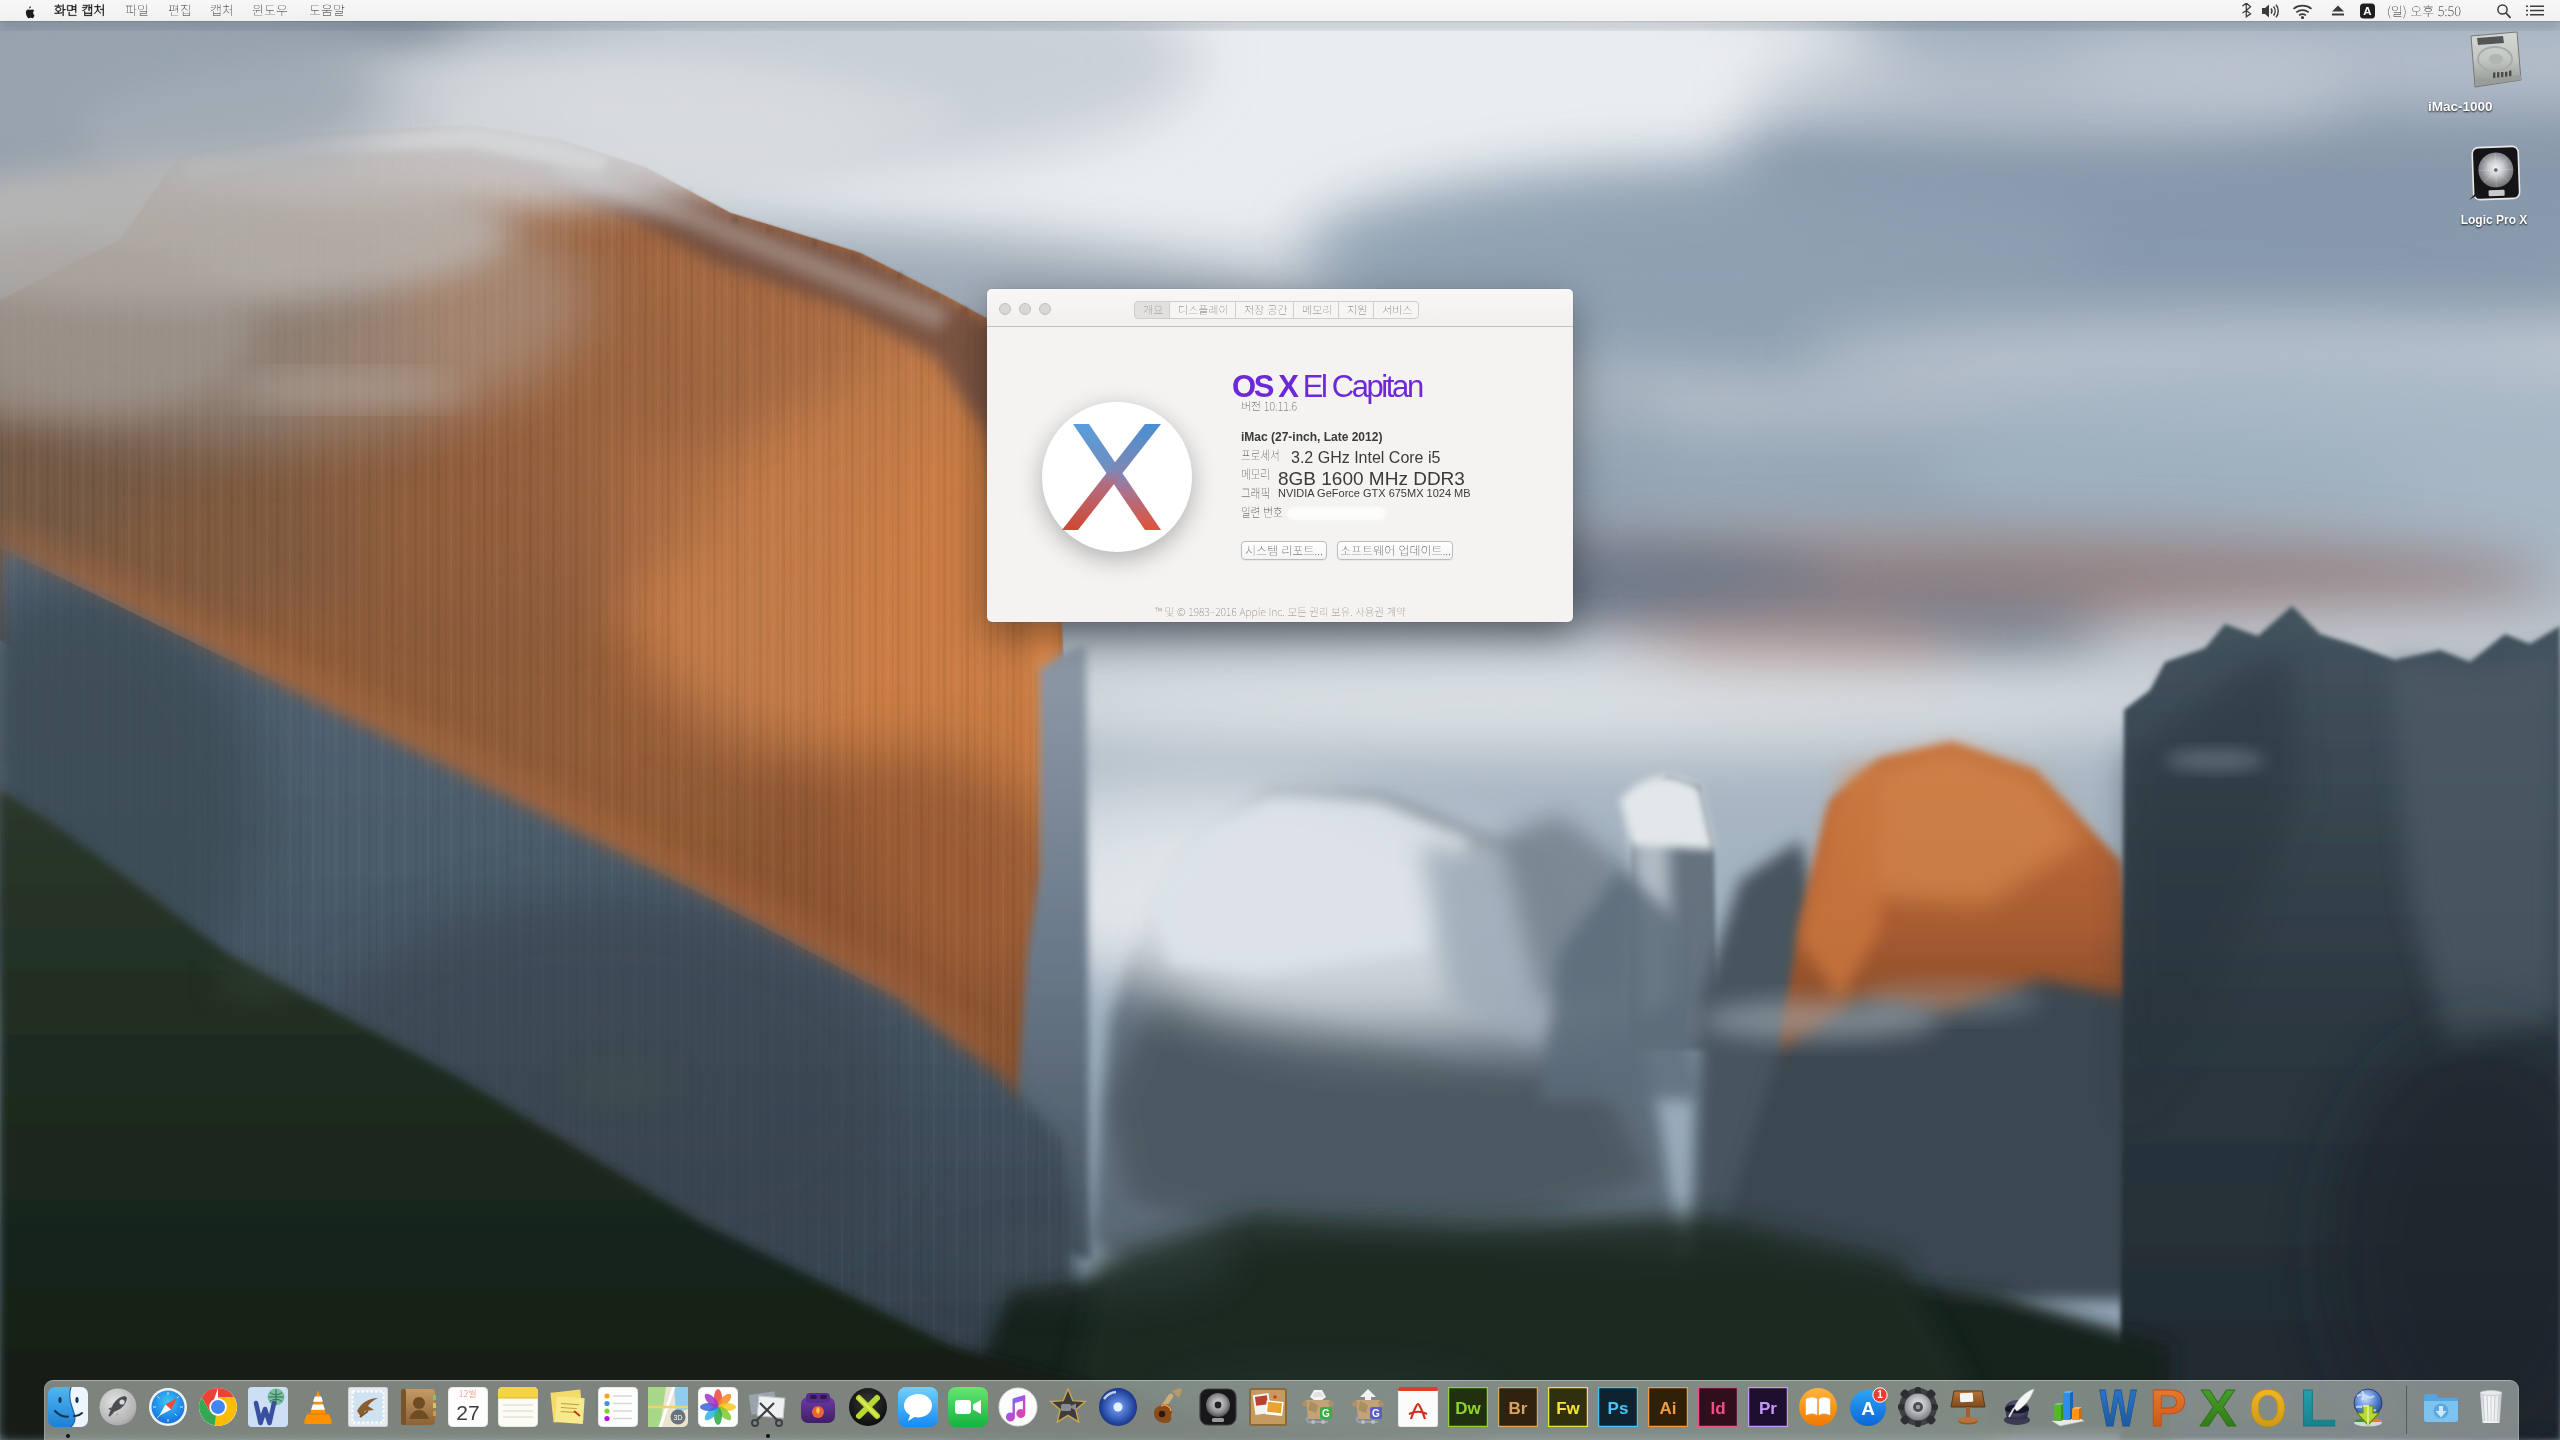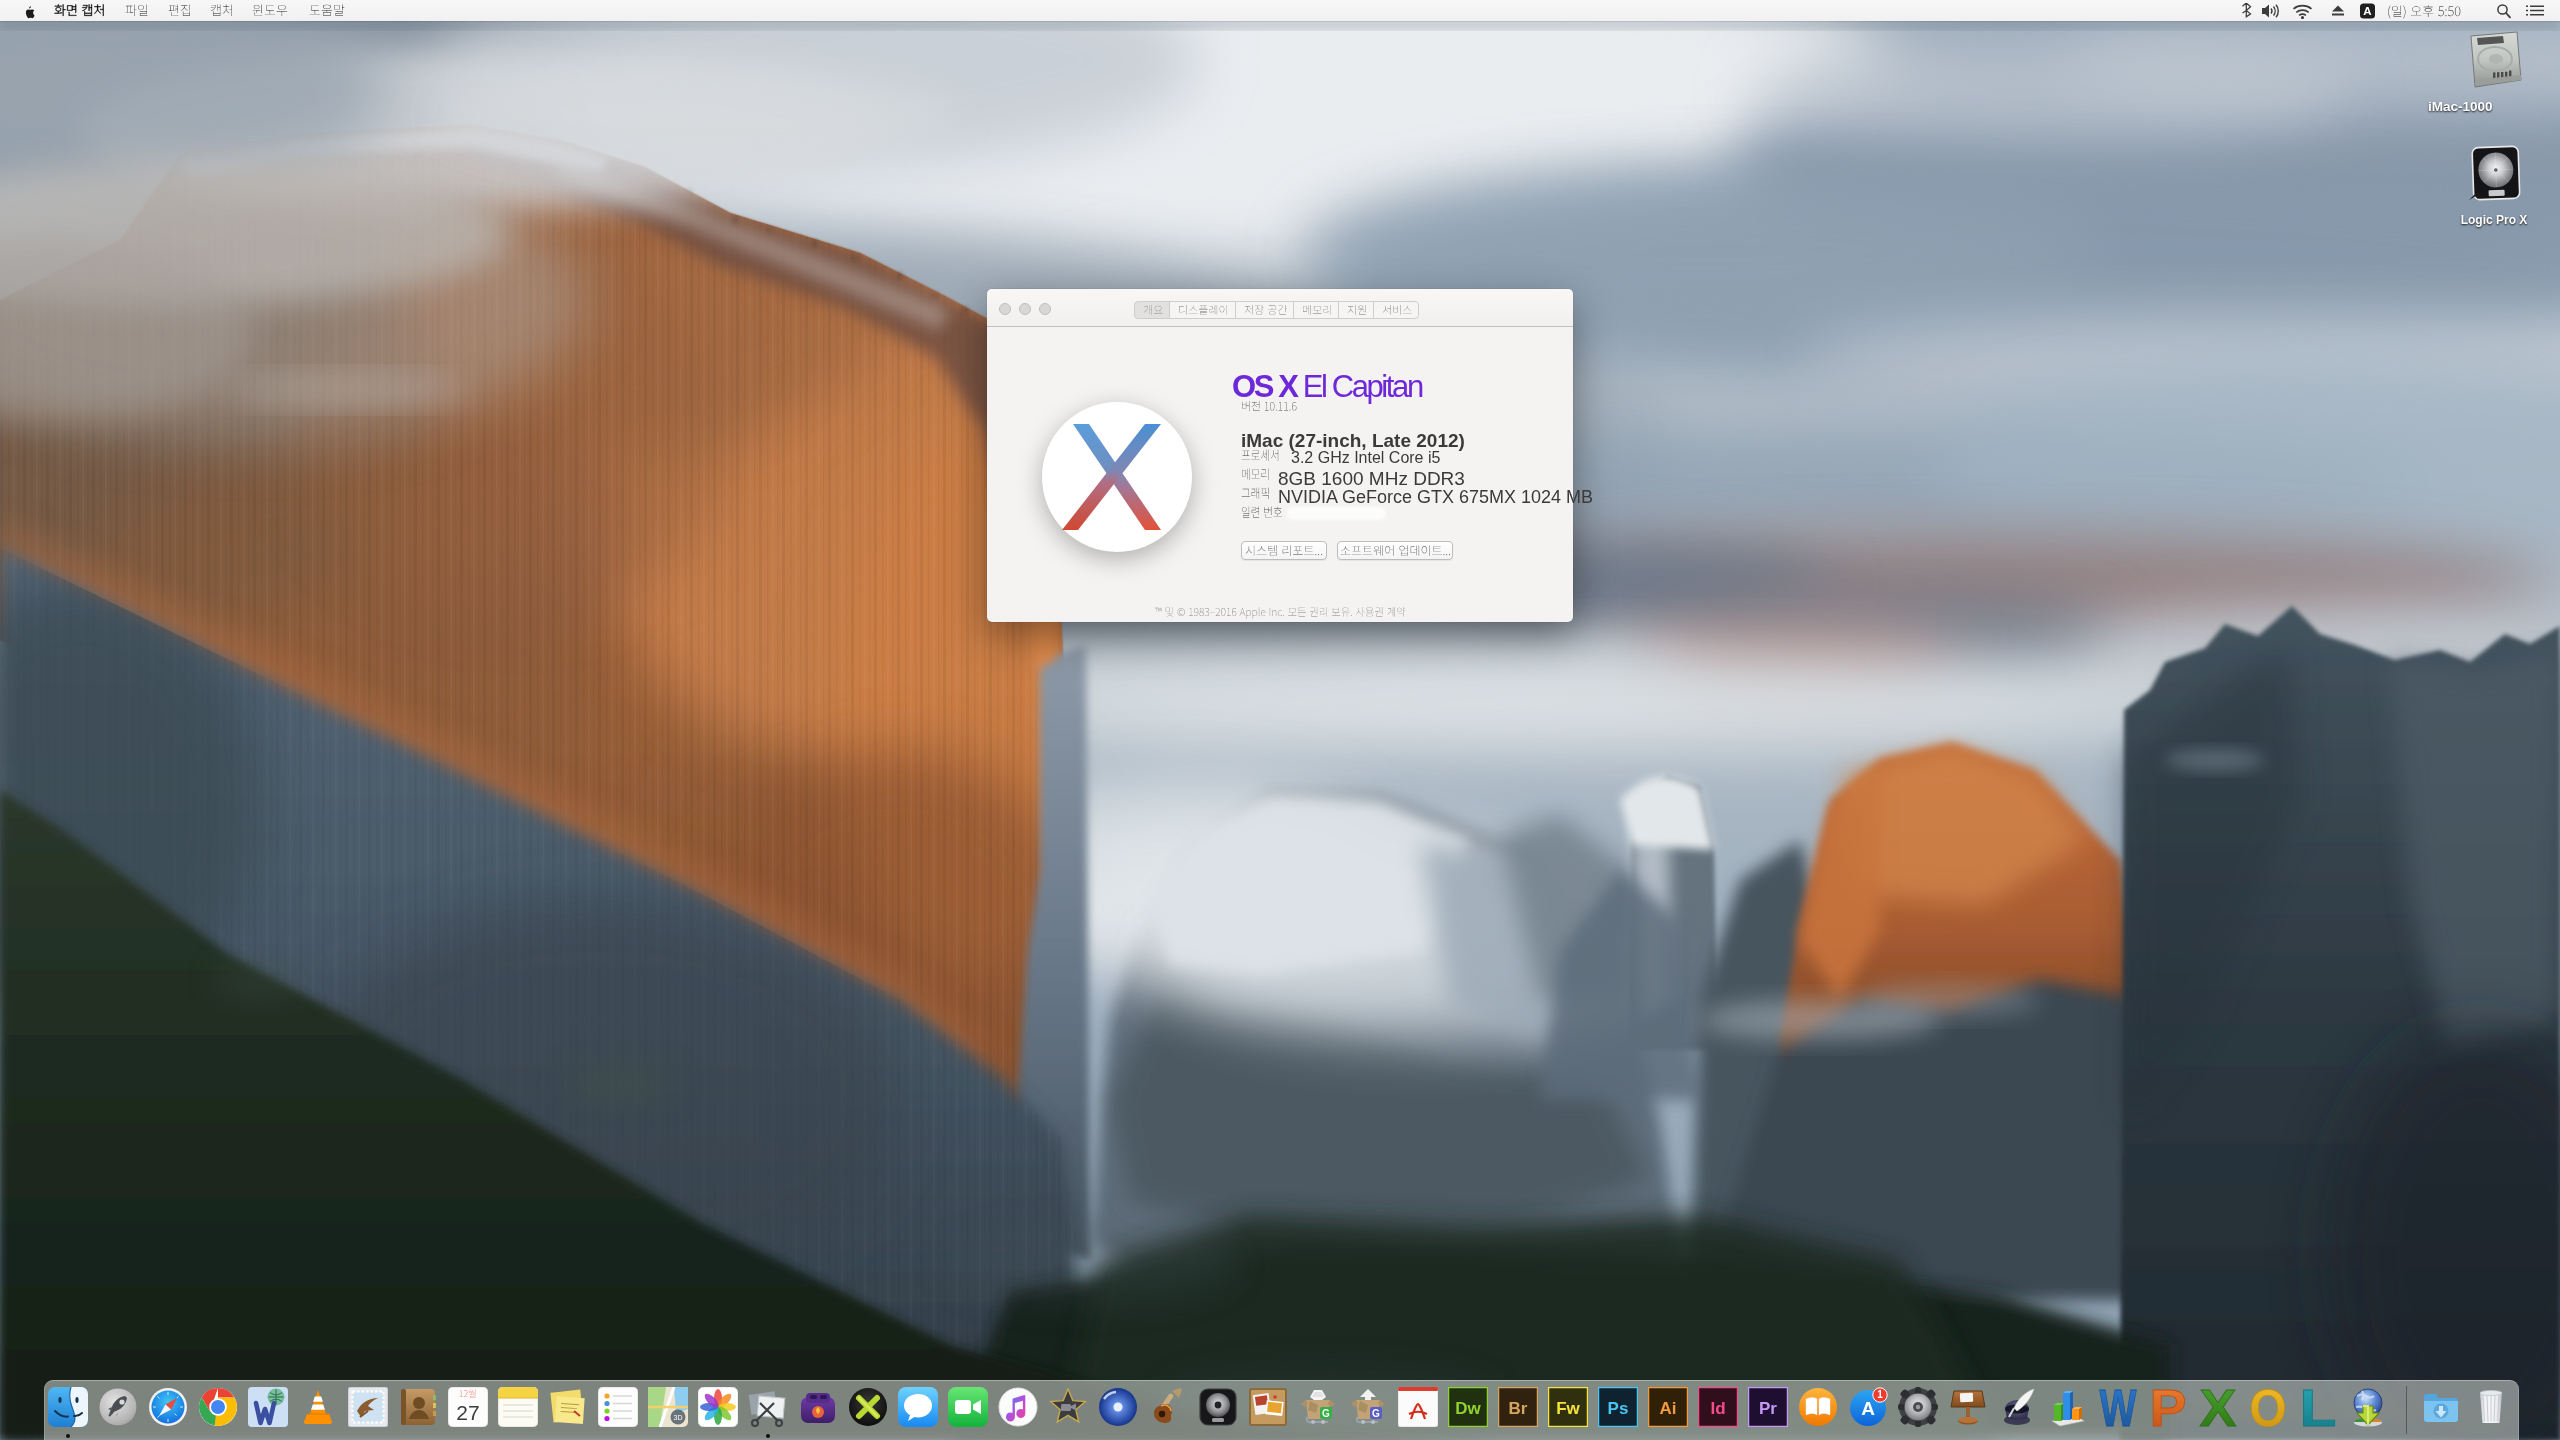--- a/index.html
+++ b/index.html
@@ -357,33 +357,33 @@
 <circle cx="85" cy="85" r="75" fill="#fff" filter="drop-shadow(0 7px 12px rgba(0,0,0,.28))"></circle>
 <g>
 <path d="M41 32 h16 L129 138 h-16 Z" fill="url(#xg)"></path>
 <path d="M113 32 h16 L46 138 h-16 Z" fill="url(#xg2)"></path>
 </g>
   </svg>
 <div class="abs" style="left:1232px;top:370.6px;font-size:31px;letter-spacing:-2.4px;color:#6d28d9;line-height:1;white-space:nowrap"><span style="font-weight:bold">OS X</span><span> El Capitan</span></div>
 <svg style="position:absolute;left:1240px;top:396.5px;overflow:visible" width="62" height="18">
     <path transform="translate(1,13.5) scale(0.94,1)" d="M8.5 -9.4H8.9V0.8H8.5ZM5.4 -5.4H8.6V-5.1H5.4ZM1.1 -8.6H1.5V-5.8H5.2V-8.6H5.6V-2.0H1.1ZM1.5 -5.4V-2.3H5.2V-5.4ZM16.6 -6.4H19.4V-6.1H16.6ZM19.1 -9.4H19.5V-1.9H19.1ZM13.2 0.1H19.8V0.5H13.2ZM13.2 -2.6H13.6V0.2H13.2ZM14.1 -8.2H14.4V-7.2Q14.4 -6.3 14.0 -5.5Q13.6 -4.8 13.0 -4.2Q12.3 -3.7 11.6 -3.4L11.4 -3.7Q11.9 -3.9 12.4 -4.2Q12.8 -4.6 13.2 -5.0Q13.6 -5.5 13.9 -6.0Q14.1 -6.6 14.1 -7.2ZM14.1 -8.2H14.5V-7.2Q14.5 -6.5 14.8 -5.8Q15.2 -5.2 15.8 -4.7Q16.4 -4.2 17.1 -4.0L16.9 -3.6Q16.2 -3.9 15.6 -4.5Q14.9 -5.0 14.5 -5.7Q14.1 -6.4 14.1 -7.2ZM11.6 -8.4H17.0V-8.1H11.6ZM25.4 0.0V-0.4H27.3V-7.6H25.8V-7.9Q26.3 -7.9 26.7 -8.1Q27.1 -8.2 27.3 -8.3H27.7V-0.4H29.5V0.0ZM33.3 0.1Q32.5 0.1 32.0 -0.3Q31.5 -0.8 31.2 -1.8Q30.9 -2.7 30.9 -4.2Q30.9 -5.7 31.2 -6.6Q31.5 -7.6 32.0 -8.0Q32.5 -8.5 33.3 -8.5Q34.0 -8.5 34.5 -8.0Q35.0 -7.6 35.3 -6.6Q35.6 -5.7 35.6 -4.2Q35.6 -2.7 35.3 -1.8Q35.0 -0.8 34.5 -0.3Q34.0 0.1 33.3 0.1ZM33.3 -0.2Q33.8 -0.2 34.3 -0.7Q34.7 -1.1 35.0 -2.0Q35.2 -2.9 35.2 -4.2Q35.2 -5.5 35.0 -6.3Q34.7 -7.2 34.3 -7.7Q33.8 -8.1 33.3 -8.1Q32.7 -8.1 32.2 -7.7Q31.8 -7.2 31.6 -6.3Q31.3 -5.5 31.3 -4.2Q31.3 -2.9 31.6 -2.0Q31.8 -1.1 32.2 -0.7Q32.7 -0.2 33.3 -0.2ZM37.6 0.1Q37.4 0.1 37.3 0.0Q37.1 -0.1 37.1 -0.3Q37.1 -0.6 37.3 -0.7Q37.4 -0.9 37.6 -0.9Q37.8 -0.9 37.9 -0.7Q38.0 -0.6 38.0 -0.3Q38.0 -0.1 37.9 0.0Q37.8 0.1 37.6 0.1ZM40.0 0.0V-0.4H41.9V-7.6H40.5V-7.9Q40.9 -7.9 41.3 -8.1Q41.7 -8.2 42.0 -8.3H42.3V-0.4H44.1V0.0ZM46.0 0.0V-0.4H47.9V-7.6H46.4V-7.9Q46.9 -7.9 47.3 -8.1Q47.7 -8.2 48.0 -8.3H48.3V-0.4H50.1V0.0ZM52.2 0.1Q52.0 0.1 51.9 0.0Q51.8 -0.1 51.8 -0.3Q51.8 -0.6 51.9 -0.7Q52.0 -0.9 52.2 -0.9Q52.4 -0.9 52.5 -0.7Q52.7 -0.6 52.7 -0.3Q52.7 -0.1 52.5 0.0Q52.4 0.1 52.2 0.1ZM56.8 0.1Q56.2 0.1 55.8 -0.1Q55.3 -0.4 54.9 -0.9Q54.6 -1.4 54.4 -2.2Q54.3 -2.9 54.3 -3.9Q54.3 -5.2 54.5 -6.1Q54.7 -7.0 55.1 -7.5Q55.6 -8.0 56.1 -8.3Q56.6 -8.5 57.2 -8.5Q57.7 -8.5 58.1 -8.3Q58.5 -8.1 58.8 -7.7L58.6 -7.5Q58.3 -7.8 57.9 -8.0Q57.6 -8.1 57.2 -8.1Q56.5 -8.1 55.9 -7.7Q55.4 -7.3 55.0 -6.4Q54.7 -5.5 54.7 -3.9Q54.7 -2.8 54.9 -2.0Q55.1 -1.2 55.6 -0.7Q56.1 -0.2 56.9 -0.2Q57.4 -0.2 57.7 -0.5Q58.1 -0.8 58.3 -1.4Q58.6 -1.9 58.6 -2.5Q58.6 -3.1 58.4 -3.6Q58.2 -4.2 57.8 -4.5Q57.4 -4.7 56.7 -4.7Q56.3 -4.7 55.7 -4.4Q55.2 -4.1 54.6 -3.4V-3.9Q54.9 -4.3 55.3 -4.5Q55.6 -4.8 56.0 -5.0Q56.4 -5.1 56.8 -5.1Q57.5 -5.1 58.0 -4.8Q58.5 -4.5 58.7 -3.9Q59.0 -3.3 59.0 -2.5Q59.0 -1.7 58.7 -1.1Q58.4 -0.5 57.9 -0.2Q57.4 0.1 56.8 0.1Z" fill="#4a4a4a" fill-opacity="1.0"></path>
   </svg>
-<div class="abs" style="left:1241px;top:430.5px;font-size:19px;font-weight:bold;color:#3a3a3a;line-height:1">iMac (27-inch, Late 2012)</div>
+<div class="abs" style="left:1241px;top:430.5px;font-size:12px;font-weight:bold;color:#3a3a3a;line-height:1">iMac (27-inch, Late 2012)</div>
 <svg style="position:absolute;left:1240px;top:445px;overflow:visible" width="50" height="21">
     <path transform="translate(1,15) scale(0.81,1)" d="M0.8 -1.1H11.2V-0.8H0.8ZM1.8 -9.3H10.1V-8.9H1.8ZM1.8 -4.4H10.1V-4.0H1.8ZM3.8 -8.9H4.2V-4.3H3.8ZM7.6 -8.9H8.1V-4.3H7.6ZM12.7 -1.1H23.1V-0.7H12.7ZM17.7 -3.8H18.1V-0.9H17.7ZM14.1 -9.6H21.7V-6.5H14.5V-3.8H14.1V-6.9H21.3V-9.3H14.1ZM14.1 -4.1H22.0V-3.7H14.1ZM29.2 -6.2H31.7V-5.8H29.2ZM27.4 -9.4H27.8V-7.0Q27.8 -6.2 27.5 -5.4Q27.3 -4.6 26.9 -3.9Q26.5 -3.2 26.0 -2.7Q25.5 -2.1 25.0 -1.8L24.6 -2.1Q25.2 -2.4 25.7 -2.9Q26.2 -3.5 26.6 -4.1Q27.0 -4.8 27.2 -5.5Q27.4 -6.2 27.4 -7.0ZM27.4 -9.4H27.8V-7.0Q27.8 -6.3 28.0 -5.6Q28.2 -4.9 28.6 -4.3Q29.0 -3.7 29.5 -3.2Q30.0 -2.7 30.5 -2.4L30.2 -2.0Q29.7 -2.4 29.2 -2.9Q28.7 -3.4 28.3 -4.1Q27.9 -4.8 27.7 -5.5Q27.4 -6.2 27.4 -7.0ZM33.9 -10.6H34.3V0.9H33.9ZM31.6 -10.3H32.0V0.2H31.6ZM42.3 -6.4H45.7V-6.0H42.3ZM39.9 -9.5H40.3V-7.0Q40.3 -6.2 40.0 -5.4Q39.7 -4.6 39.2 -3.9Q38.8 -3.1 38.2 -2.6Q37.6 -2.0 37.1 -1.7L36.8 -2.0Q37.3 -2.3 37.9 -2.8Q38.4 -3.4 38.9 -4.0Q39.4 -4.7 39.6 -5.5Q39.9 -6.3 39.9 -7.0ZM40.0 -9.5H40.4V-7.0Q40.4 -6.3 40.6 -5.6Q40.9 -4.8 41.4 -4.2Q41.9 -3.5 42.5 -3.0Q43.0 -2.5 43.5 -2.2L43.3 -1.9Q42.7 -2.2 42.1 -2.7Q41.6 -3.3 41.1 -4.0Q40.6 -4.7 40.3 -5.5Q40.0 -6.2 40.0 -7.0ZM45.5 -10.6H45.9V0.9H45.5Z" fill="#3a3a3a" fill-opacity="1.0"></path>
   </svg>
 <div class="abs" style="left:1291px;top:449.5px;font-size:16px;color:#3a3a3a;line-height:1">3.2 GHz Intel Core i5</div>
 <svg style="position:absolute;left:1240px;top:464px;overflow:visible" width="38" height="21">
     <path transform="translate(1,15) scale(0.81,1)" d="M1.3 -9.1H5.5V-2.4H1.3ZM5.1 -8.8H1.7V-2.8H5.1ZM10.0 -10.6H10.4V0.9H10.0ZM5.3 -6.1H8.0V-5.7H5.3ZM7.8 -10.3H8.2V0.2H7.8ZM12.7 -1.1H23.1V-0.7H12.7ZM17.7 -4.5H18.1V-1.0H17.7ZM14.1 -9.5H21.7V-4.4H14.1ZM21.3 -9.2H14.5V-4.7H21.3ZM33.5 -10.6H33.9V0.9H33.5ZM25.4 -2.4H26.3Q27.2 -2.4 28.1 -2.4Q29.0 -2.5 30.0 -2.6Q31.0 -2.7 32.1 -2.8L32.2 -2.4Q30.5 -2.2 29.1 -2.1Q27.7 -2.0 26.3 -2.0H25.4ZM25.4 -9.4H30.5V-5.7H25.8V-2.2H25.4V-6.1H30.1V-9.0H25.4Z" fill="#3a3a3a" fill-opacity="1.0"></path>
   </svg>
 <div class="abs" style="left:1278px;top:468.5px;font-size:19px;color:#3a3a3a;line-height:1">8GB 1600 MHz DDR3</div>
 <svg style="position:absolute;left:1240px;top:483px;overflow:visible" width="38" height="21">
     <path transform="translate(1,15) scale(0.81,1)" d="M2.0 -9.2H9.5V-8.8H2.0ZM0.8 -1.4H11.1V-1.0H0.8ZM9.2 -9.2H9.6V-8.3Q9.6 -7.6 9.6 -6.8Q9.6 -6.0 9.5 -5.0Q9.4 -4.0 9.2 -2.7L8.7 -2.7Q9.0 -4.0 9.1 -5.0Q9.2 -6.0 9.2 -6.8Q9.2 -7.7 9.2 -8.3ZM13.2 -2.5H13.9Q15.0 -2.5 16.0 -2.5Q17.1 -2.6 18.3 -2.8L18.4 -2.5Q17.1 -2.2 16.0 -2.2Q15.0 -2.1 13.9 -2.1H13.2ZM13.1 -9.2H17.4V-5.6H13.6V-2.3H13.2V-6.0H17.0V-8.8H13.1ZM21.9 -10.6H22.3V0.9H21.9ZM19.6 -5.9H22.1V-5.5H19.6ZM19.3 -10.3H19.7V0.2H19.3ZM25.2 -9.6H31.4V-9.2H25.2ZM25.0 -4.7 24.9 -5.1Q25.9 -5.1 27.1 -5.1Q28.3 -5.1 29.6 -5.2Q30.9 -5.3 32.0 -5.4L32.1 -5.1Q30.9 -4.9 29.6 -4.8Q28.4 -4.7 27.2 -4.7Q25.9 -4.7 25.0 -4.7ZM26.6 -9.4H27.0V-4.9H26.6ZM29.6 -9.4H30.0V-4.9H29.6ZM26.5 -3.0H34.0V0.9H33.5V-2.6H26.5ZM33.5 -10.6H34.0V-3.7H33.5Z" fill="#3a3a3a" fill-opacity="1.0"></path>
   </svg>
-<div class="abs" style="left:1278px;top:487.5px;font-size:18px;color:#3a3a3a;line-height:1">NVIDIA GeForce GTX 675MX 1024 MB</div>
+<div class="abs" style="left:1278px;top:487.5px;font-size:11px;color:#3a3a3a;line-height:1">NVIDIA GeForce GTX 675MX 1024 MB</div>
 <svg style="position:absolute;left:1240px;top:502px;overflow:visible" width="53" height="21">
     <path transform="translate(1,15) scale(0.81,1)" d="M4.0 -10.1Q4.8 -10.1 5.5 -9.8Q6.1 -9.5 6.5 -8.9Q6.8 -8.4 6.8 -7.6Q6.8 -6.9 6.5 -6.3Q6.1 -5.8 5.5 -5.5Q4.8 -5.2 4.0 -5.2Q3.1 -5.2 2.5 -5.5Q1.9 -5.8 1.5 -6.3Q1.1 -6.9 1.1 -7.6Q1.1 -8.4 1.5 -8.9Q1.9 -9.5 2.5 -9.8Q3.1 -10.1 4.0 -10.1ZM4.0 -9.7Q3.3 -9.7 2.7 -9.4Q2.2 -9.2 1.9 -8.7Q1.5 -8.2 1.5 -7.6Q1.5 -7.0 1.9 -6.6Q2.2 -6.1 2.7 -5.8Q3.3 -5.6 4.0 -5.6Q4.7 -5.6 5.2 -5.8Q5.8 -6.1 6.1 -6.6Q6.4 -7.0 6.4 -7.6Q6.4 -8.2 6.1 -8.7Q5.8 -9.2 5.2 -9.4Q4.7 -9.7 4.0 -9.7ZM9.6 -10.6H10.0V-4.6H9.6ZM2.9 -3.9H10.0V-1.5H3.3V0.6H2.9V-1.9H9.6V-3.5H2.9ZM2.9 0.3H10.5V0.7H2.9ZM13.2 -4.3H14.0Q15.2 -4.3 16.1 -4.3Q16.9 -4.3 17.6 -4.4Q18.3 -4.4 19.0 -4.5L19.1 -4.2Q18.3 -4.0 17.6 -4.0Q16.9 -3.9 16.1 -3.9Q15.2 -3.9 14.0 -3.9H13.2ZM13.2 -9.8H18.0V-6.8H13.7V-4.0H13.2V-7.2H17.6V-9.4H13.2ZM21.6 -10.6H22.0V-2.2H21.6ZM18.9 -8.5H21.8V-8.1H18.9ZM14.8 0.1H22.4V0.5H14.8ZM14.8 -2.8H15.3V0.4H14.8ZM18.9 -5.9H21.8V-5.5H18.9ZM33.6 -7.2H37.3V-6.8H33.6ZM37.0 -10.6H37.5V-2.1H37.0ZM30.3 0.2H37.8V0.6H30.3ZM30.3 -2.9H30.7V0.3H30.3ZM28.8 -9.8H29.3V-7.5H33.3V-9.8H33.8V-4.2H28.8ZM29.3 -7.1V-4.6H33.3V-7.1ZM40.7 -8.7H49.9V-8.3H40.7ZM40.2 -1.1H50.6V-0.7H40.2ZM45.1 -3.2H45.6V-0.9H45.1ZM45.3 -7.2Q46.5 -7.2 47.3 -7.0Q48.1 -6.7 48.5 -6.2Q49.0 -5.8 49.0 -5.1Q49.0 -4.4 48.5 -3.9Q48.1 -3.5 47.3 -3.2Q46.5 -3.0 45.3 -3.0Q44.2 -3.0 43.4 -3.2Q42.6 -3.5 42.2 -3.9Q41.7 -4.4 41.7 -5.1Q41.7 -5.8 42.2 -6.2Q42.6 -6.7 43.4 -7.0Q44.2 -7.2 45.3 -7.2ZM45.3 -6.9Q44.4 -6.9 43.7 -6.6Q43.0 -6.4 42.5 -6.0Q42.1 -5.6 42.1 -5.1Q42.1 -4.6 42.5 -4.2Q43.0 -3.8 43.7 -3.6Q44.4 -3.3 45.3 -3.3Q46.3 -3.3 47.0 -3.6Q47.7 -3.8 48.1 -4.2Q48.5 -4.6 48.5 -5.1Q48.5 -5.6 48.1 -6.0Q47.7 -6.4 47.0 -6.6Q46.3 -6.9 45.3 -6.9ZM45.1 -10.3H45.6V-8.4H45.1Z" fill="#3a3a3a" fill-opacity="1.0"></path>
   </svg>
 <div class="abs" style="left:1287px;top:507px;width:99px;height:13px;background:#fcfcfb;border-radius:6px;filter:blur(1.5px)"></div>
 <div class="abs" style="left:1241px;top:541px;width:86px;height:19px;background:linear-gradient(#ffffff,#f4f4f4);border:1px solid #bdbcba;border-radius:4px;box-shadow:0 1px 1px rgba(0,0,0,.06)"></div>
 <svg style="position:absolute;left:1244.1px;top:541px;overflow:visible" width="80" height="19">
     <path transform="translate(1,14) scale(1.0,1)" d="M3.7 -8.8H4.1V-6.5Q4.1 -5.7 3.8 -4.9Q3.5 -4.2 3.0 -3.5Q2.6 -2.8 2.1 -2.3Q1.5 -1.8 1.0 -1.5L0.7 -1.8Q1.2 -2.1 1.7 -2.6Q2.3 -3.1 2.7 -3.7Q3.2 -4.3 3.4 -5.1Q3.7 -5.8 3.7 -6.5ZM3.7 -8.8H4.1V-6.5Q4.1 -5.8 4.4 -5.1Q4.7 -4.4 5.1 -3.8Q5.6 -3.2 6.1 -2.7Q6.6 -2.2 7.1 -2.0L6.9 -1.7Q6.3 -2.0 5.8 -2.4Q5.3 -2.9 4.8 -3.6Q4.3 -4.2 4.0 -5.0Q3.7 -5.7 3.7 -6.5ZM8.9 -9.8H9.2V0.8H8.9ZM16.3 -8.9H16.7V-8.1Q16.7 -7.4 16.4 -6.8Q16.1 -6.2 15.6 -5.7Q15.2 -5.2 14.6 -4.8Q14.1 -4.5 13.5 -4.2Q13.0 -3.9 12.5 -3.8L12.3 -4.1Q12.7 -4.2 13.2 -4.5Q13.8 -4.7 14.3 -5.1Q14.8 -5.4 15.3 -5.9Q15.7 -6.3 16.0 -6.9Q16.3 -7.5 16.3 -8.1ZM16.4 -8.9H16.7V-8.1Q16.7 -7.5 17.0 -6.9Q17.3 -6.3 17.7 -5.9Q18.2 -5.4 18.8 -5.1Q19.3 -4.7 19.8 -4.5Q20.3 -4.2 20.7 -4.1L20.5 -3.8Q20.1 -3.9 19.5 -4.2Q19.0 -4.5 18.4 -4.8Q17.9 -5.2 17.4 -5.7Q16.9 -6.2 16.7 -6.8Q16.4 -7.4 16.4 -8.1ZM11.7 -1.1H21.4V-0.8H11.7ZM27.4 -7.0H29.4V-6.7H27.4ZM23.4 -4.6H24.0Q24.9 -4.6 25.5 -4.6Q26.2 -4.6 26.8 -4.7Q27.4 -4.8 27.9 -4.9L28.0 -4.6Q27.4 -4.5 26.8 -4.4Q26.2 -4.3 25.6 -4.3Q24.9 -4.2 24.0 -4.2H23.4ZM23.4 -9.0H27.4V-8.7H23.7V-4.4H23.4ZM23.6 -6.9H26.9V-6.6H23.6ZM31.2 -9.8H31.6V-3.4H31.2ZM29.2 -9.6H29.6V-3.5H29.2ZM24.9 -2.8H31.6V0.6H24.9ZM31.2 -2.4H25.3V0.3H31.2ZM45.2 -9.8H45.6V0.8H45.2ZM37.7 -2.2H38.5Q39.4 -2.2 40.2 -2.2Q41.1 -2.3 42.0 -2.4Q42.9 -2.4 44.0 -2.6L44.0 -2.3Q42.4 -2.0 41.1 -1.9Q39.8 -1.8 38.5 -1.8H37.7ZM37.7 -8.7H42.5V-5.3H38.1V-2.1H37.7V-5.6H42.1V-8.4H37.7ZM48.1 -1.0H57.7V-0.6H48.1ZM52.7 -4.1H53.1V-0.9H52.7ZM49.1 -8.6H56.7V-8.3H49.1ZM49.1 -4.3H56.7V-4.0H49.1ZM50.9 -8.4H51.3V-4.2H50.9ZM54.5 -8.4H54.8V-4.2H54.5ZM60.5 -3.8H67.6V-3.5H60.5ZM59.1 -1.1H68.8V-0.7H59.1ZM60.5 -8.7H67.5V-8.4H60.9V-3.7H60.5ZM60.7 -6.3H67.2V-6.0H60.7ZM70.9 0.2Q70.7 0.2 70.5 0.0Q70.4 -0.1 70.4 -0.4Q70.4 -0.6 70.5 -0.8Q70.7 -0.9 70.9 -0.9Q71.1 -0.9 71.2 -0.8Q71.4 -0.6 71.4 -0.4Q71.4 -0.1 71.2 0.0Q71.1 0.2 70.9 0.2ZM73.6 0.2Q73.5 0.2 73.3 0.0Q73.2 -0.1 73.2 -0.4Q73.2 -0.6 73.3 -0.8Q73.5 -0.9 73.6 -0.9Q73.8 -0.9 74.0 -0.8Q74.1 -0.6 74.1 -0.4Q74.1 -0.1 74.0 0.0Q73.8 0.2 73.6 0.2ZM76.4 0.2Q76.2 0.2 76.1 0.0Q75.9 -0.1 75.9 -0.4Q75.9 -0.6 76.1 -0.8Q76.2 -0.9 76.4 -0.9Q76.6 -0.9 76.7 -0.8Q76.9 -0.6 76.9 -0.4Q76.9 -0.1 76.7 0.0Q76.6 0.2 76.4 0.2Z" fill="#3c3c3c" fill-opacity="1.0"></path>
   </svg>
 <div class="abs" style="left:1337px;top:541px;width:116px;height:19px;background:linear-gradient(#ffffff,#f4f4f4);border:1px solid #bdbcba;border-radius:4px;box-shadow:0 1px 1px rgba(0,0,0,.06)"></div>
 <svg style="position:absolute;left:1338.55px;top:541px;overflow:visible" width="113" height="19">

